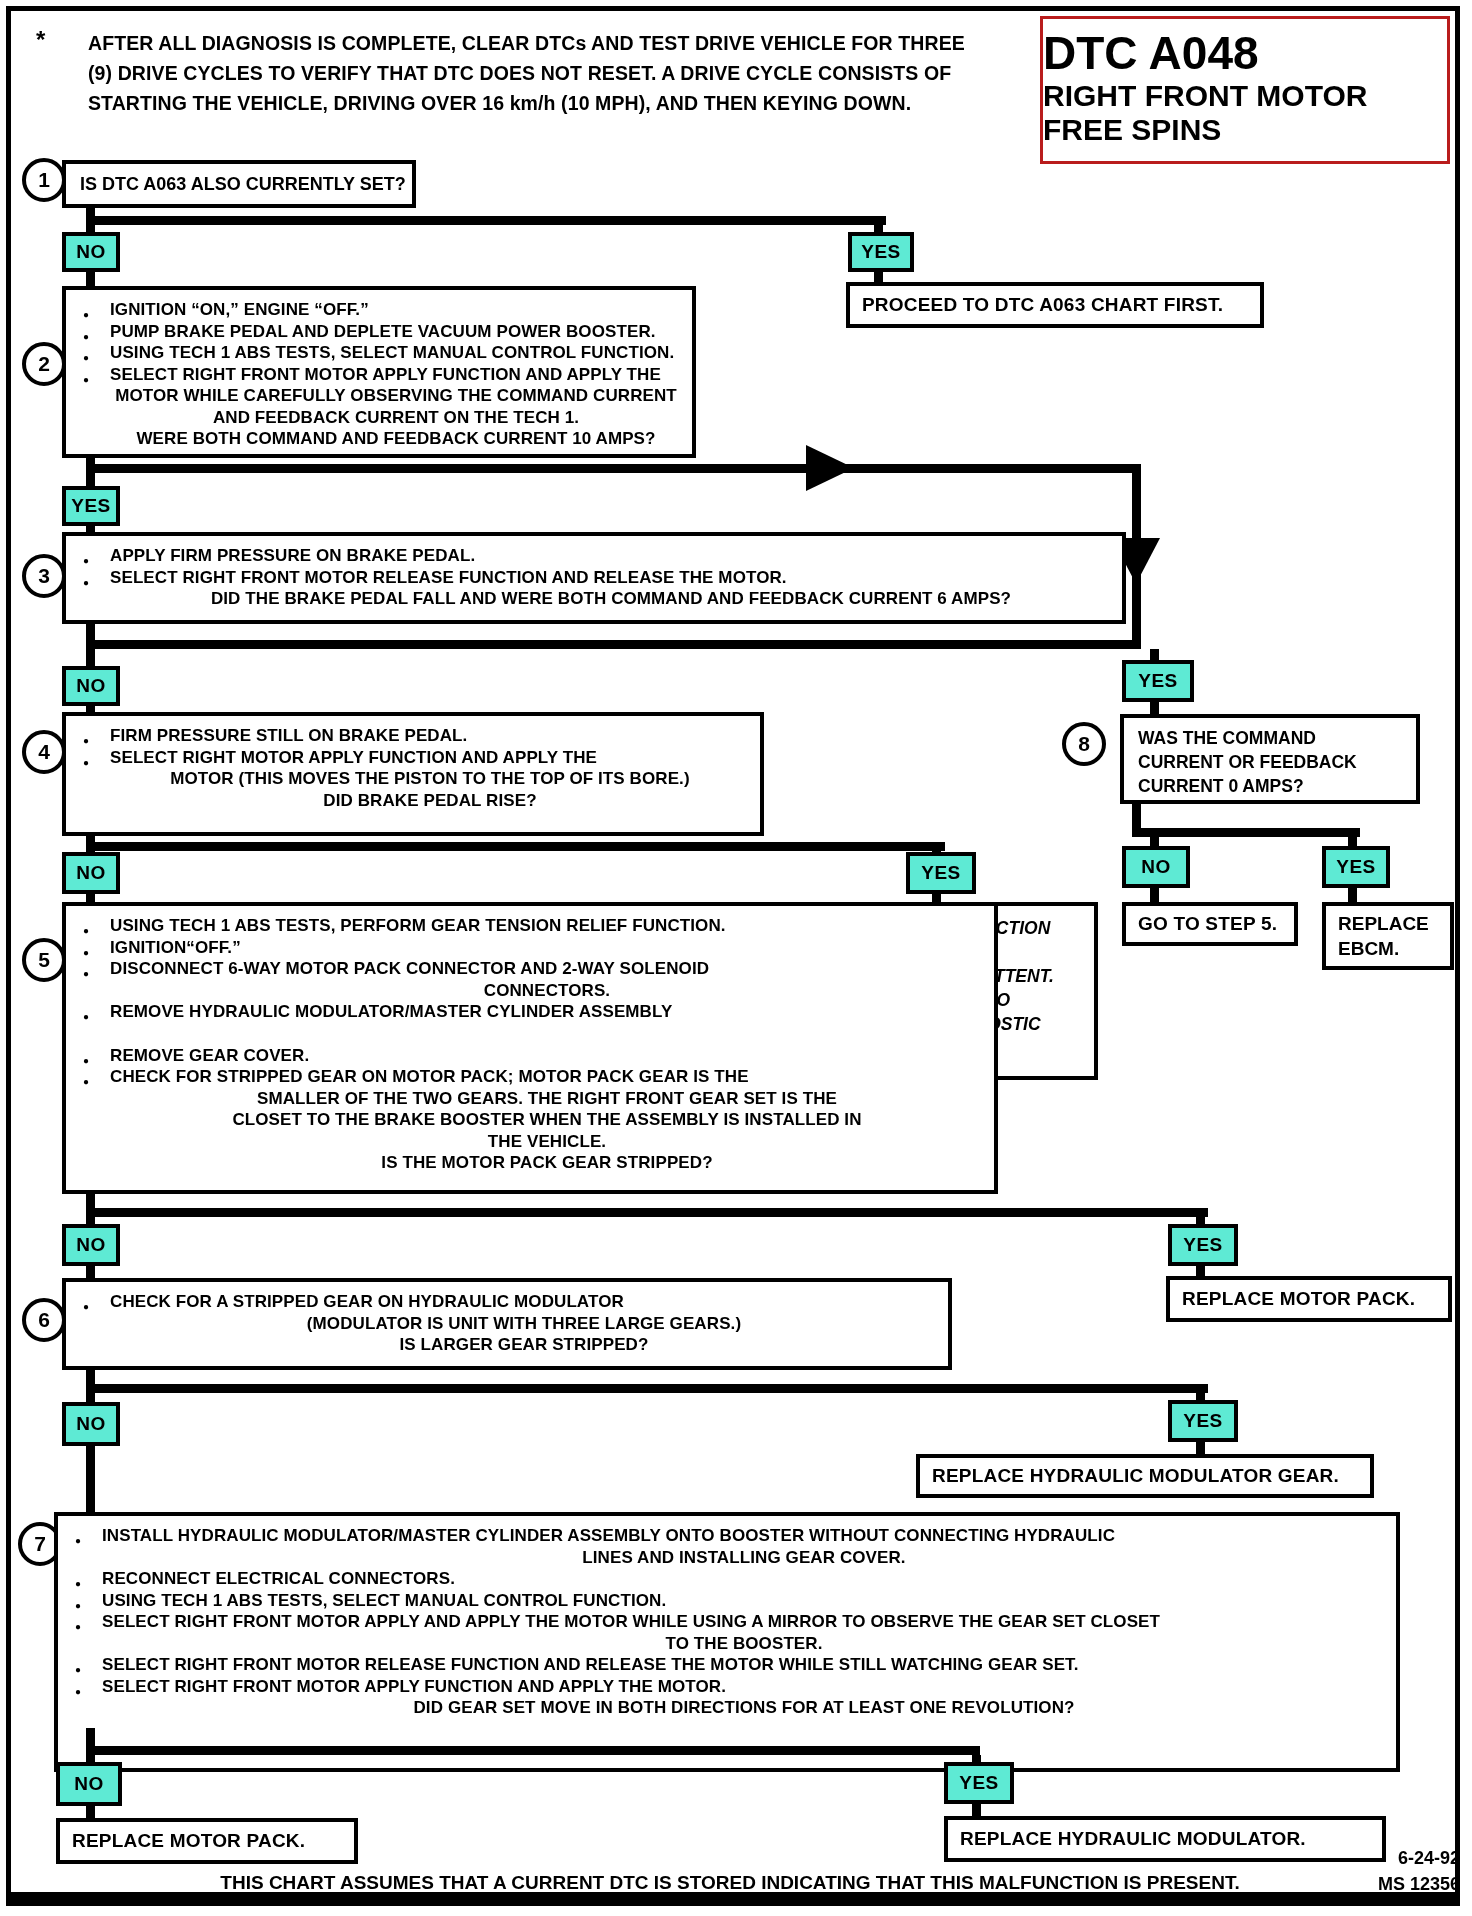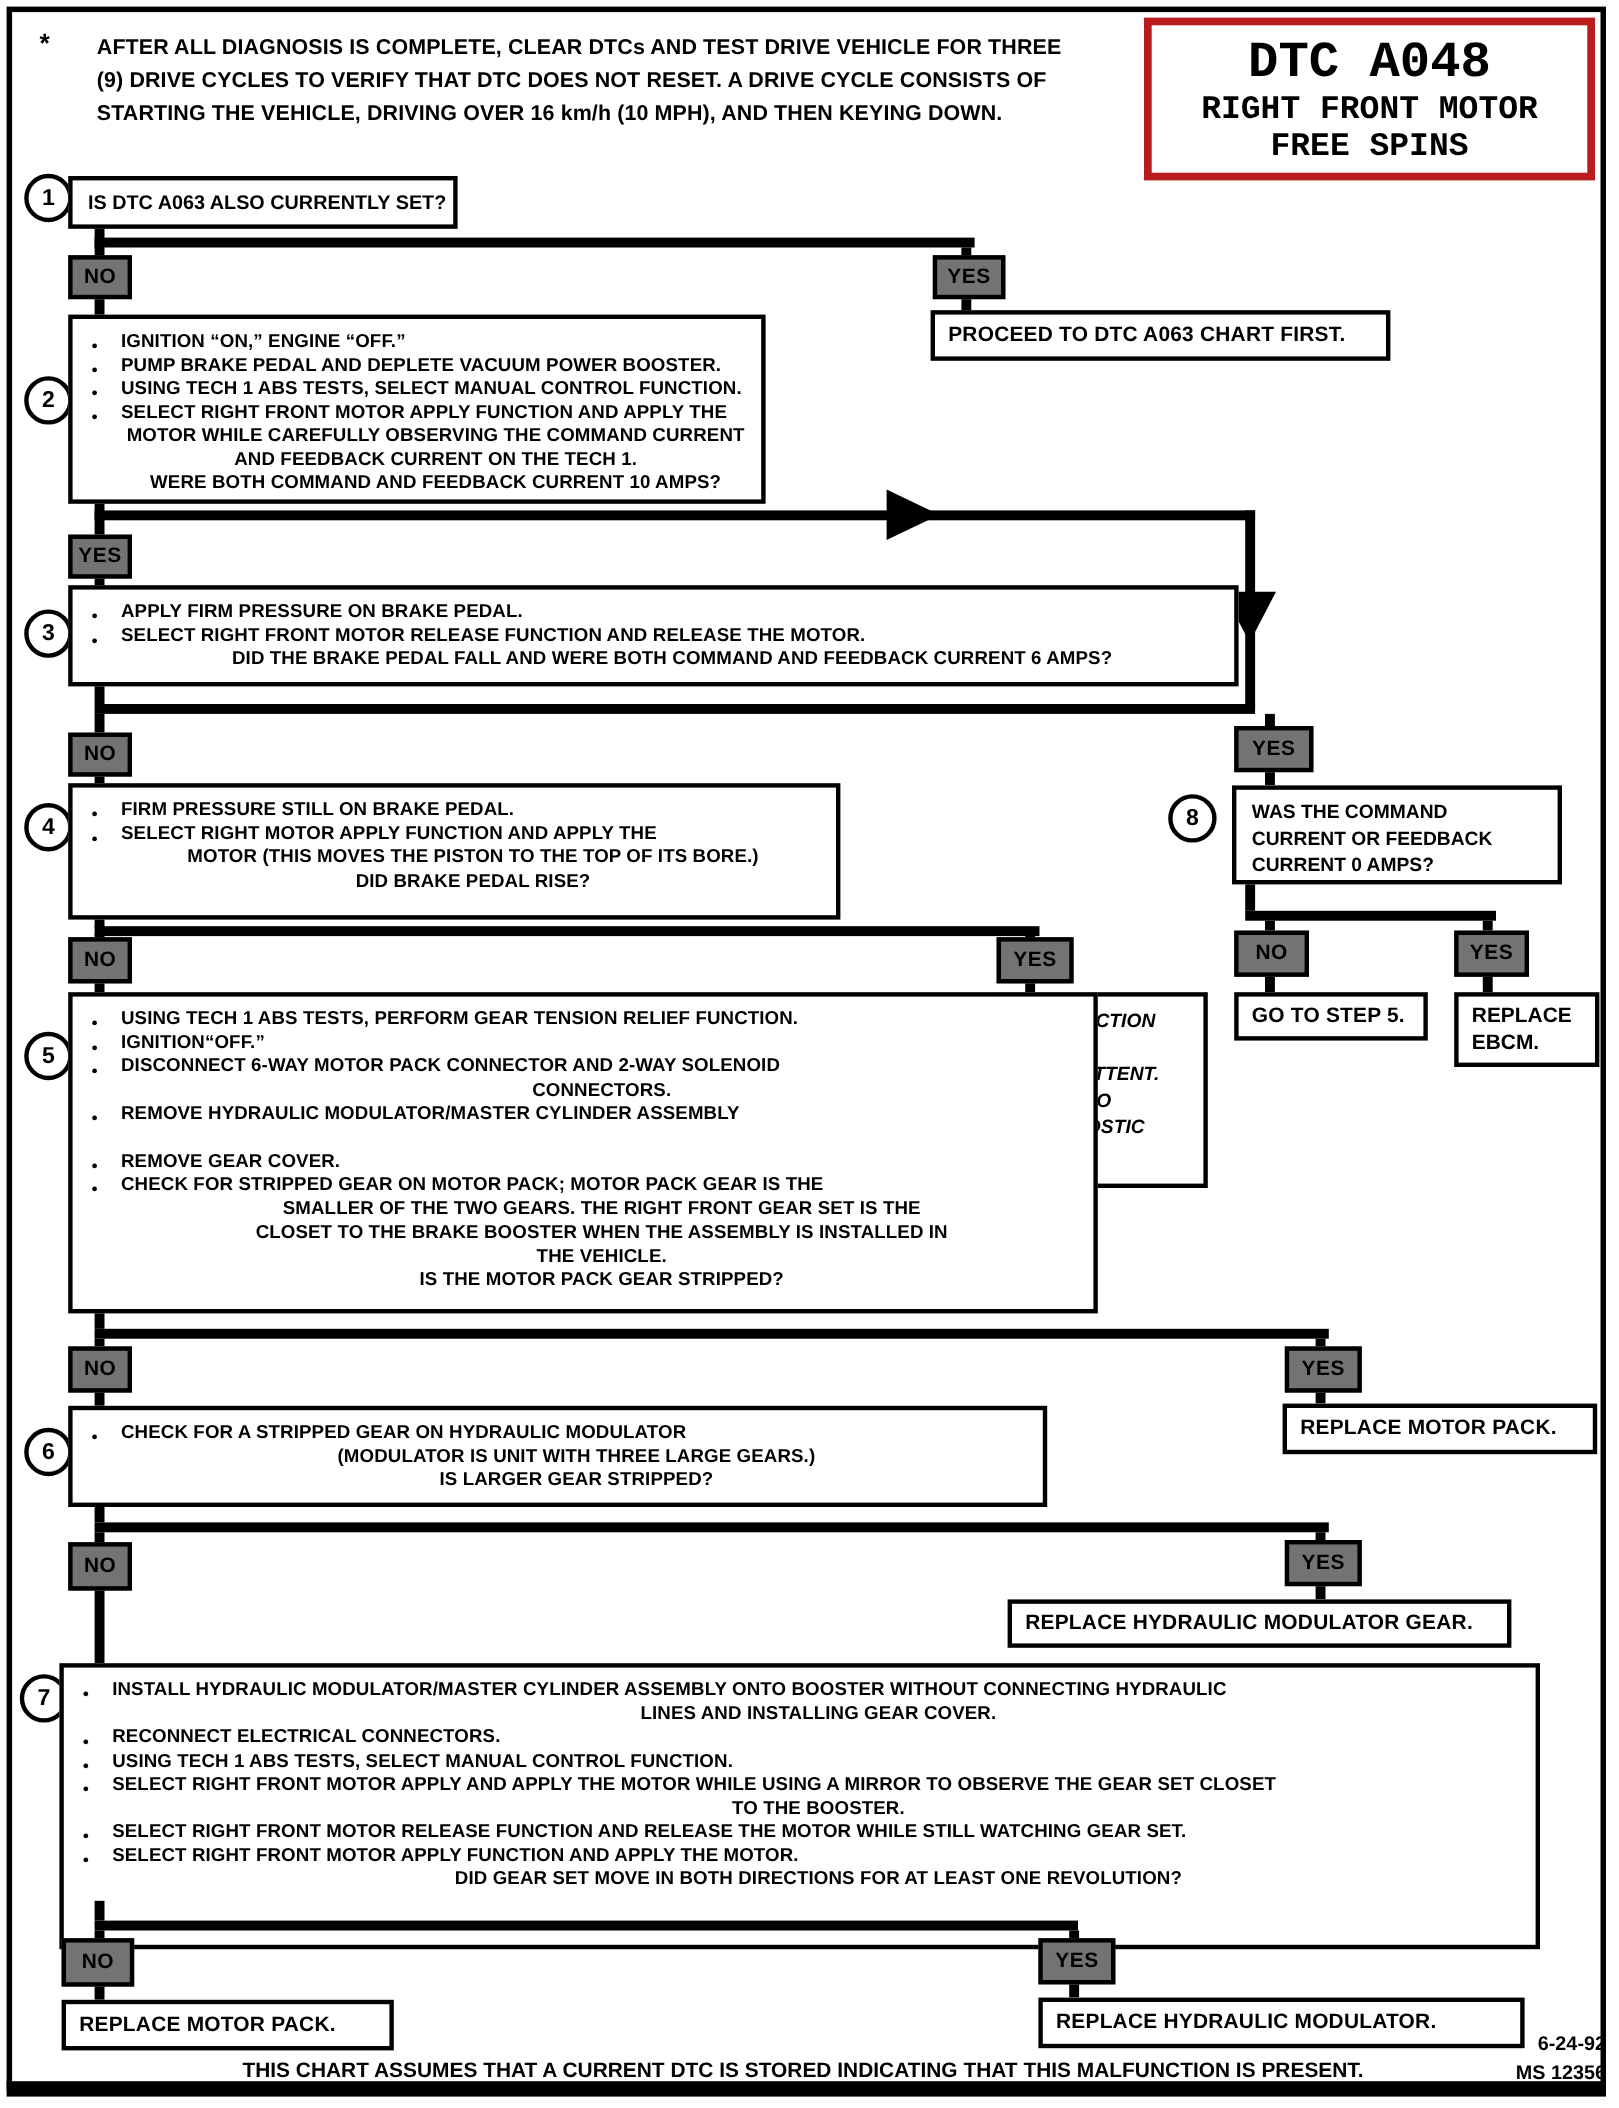--- a/index.html
+++ b/index.html
@@ -4,33 +4,33 @@
 <style>
   html,body { margin:0; padding:0; background:#fff; }
   body {
     width:1472px; height:1916px; position:relative;
     font-family:"Liberation Sans", sans-serif; font-weight:bold; color:#000;
     -webkit-font-smoothing:antialiased;
   }
   .abs { position:absolute; box-sizing:border-box; }
   .frame { border:5px solid #000; }
   .box  { border:4px solid #000; background:#fff; }
-  .lbl  { border:4px solid #000; background:#737373; display:flex; align-items:center; justify-content:center;
+  .lbl  { border:4px solid #000; background:#5eead4; display:flex; align-items:center; justify-content:center;
           font-size:19px; letter-spacing:.5px; }
   .circ { border:4px solid #000; border-radius:50%; background:#fff; display:flex; align-items:center;
           justify-content:center; font-size:21px; }
   .ln   { background:#000; }
   .term { display:flex; align-items:center; padding:0 12px; font-size:19px; letter-spacing:.2px; white-space:nowrap; }
   .pad  { padding:9px 10px 6px 8px; }
   .bul  { font-size:17px; line-height:21.5px; letter-spacing:.1px; }
   .brow { position:relative; padding-left:36px; }
   .brow::before { content:"\25CF"; position:absolute; left:9px; top:5px; font-size:10px; }
   .qline{ padding-left:36px;text-align:center; }
   .gap-above { margin-top:22px; }
-  .titlebox { border:7px solid #b91c1c; text-align:center;font-family:Liberation Mono, monospace; }
+  .titlebox { border:3px solid #b91c1c; text-align:left; }
   .q1 { font-size:30px; line-height:34px; }
   .arrow-r { width:0; height:0; border-left:48px solid #000; border-top:23px solid transparent; border-bottom:23px solid transparent; }
   .arrow-d { width:0; height:0; border-top:46px solid #000; border-left:24px solid transparent; border-right:24px solid transparent; }
   .note-line { font-size:19.5px; line-height:30px; letter-spacing:.1px; }
   .small-stack { display:flex; flex-direction:column; justify-content:center; padding-left:12px; font-size:19px; line-height:25px; }
 </style>
 </head>
 <body>
 
 <div class="abs frame" style="left:6px; top:6px; width:1454px; height:1894px;"></div>

